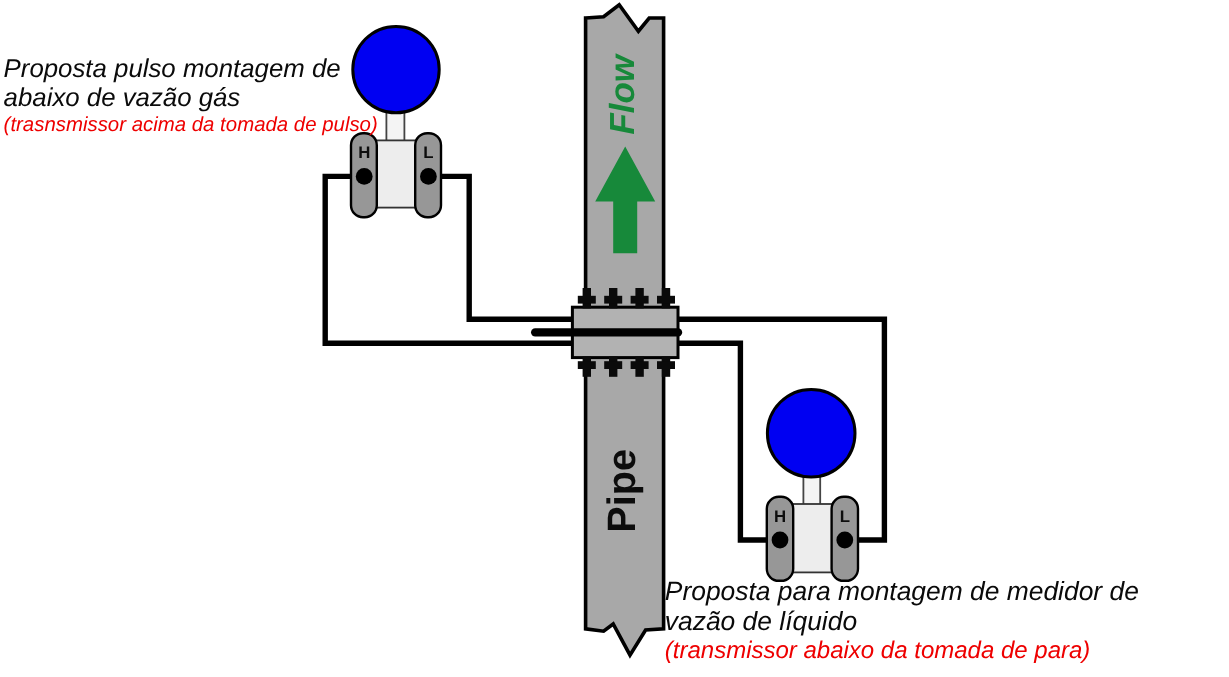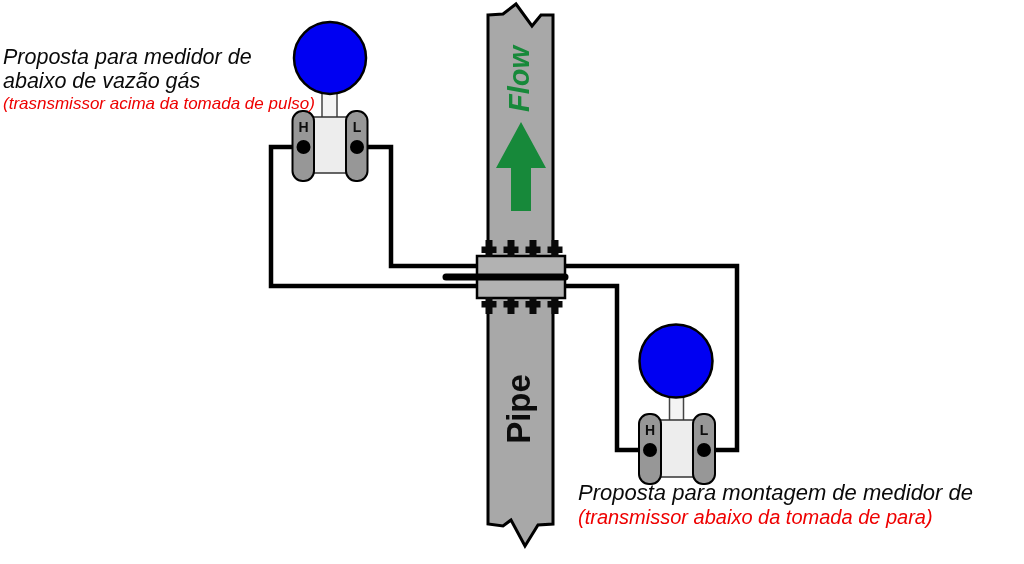--- a/index.html
+++ b/index.html
@@ -10,21 +10,21 @@
   }
   .stage svg { position:absolute; left:0; top:0; }
   svg text { font-family:"Liberation Sans", sans-serif; }
   .caption { position:absolute; font-style:italic; }
   .caption span { display:block; white-space:nowrap; }
   .caption .black-line { color:#0a0a0a; }
   .caption .red-note { color:#ee0000; }
   .gas-caption { left:3px; top:45px; }
   .gas-caption .black-line { font-size:21.5px; line-height:24px; }
   .gas-caption .red-note { font-size:17px; line-height:20px; margin-top:1px; }
-  .liquid-caption { left:578px; top:480px; }
+  .liquid-caption { left:554px; top:480px; }
   .liquid-caption .black-line { font-size:22px; line-height:25px; }
   .liquid-caption .red-note { font-size:20px; line-height:23px; margin-top:1px; }
 </style>
 </head>
 <body>
 
 <div class="stage">
 
   <svg width="1024" height="564" viewBox="0 0 1024 564">
 
@@ -100,23 +100,24 @@
       <rect x="639" y="414" width="22" height="70" rx="10" stroke="#000000" stroke-width="2" fill="#979797"></rect>
       <rect x="693" y="414" width="22" height="70" rx="10" stroke="#000000" stroke-width="2" fill="#979797"></rect>
       <text x="650" y="430" text-anchor="middle" dominant-baseline="central" font-size="14" font-weight="bold" fill="#0d0d0d">H</text>
       <text x="704" y="430" text-anchor="middle" dominant-baseline="central" font-size="14" font-weight="bold" fill="#0d0d0d">L</text>
       <circle cx="650" cy="450" r="7" fill="#000000"></circle>
       <circle cx="704" cy="450" r="7" fill="#000000"></circle>
     </g>
   </svg>
 
   <div class="caption gas-caption">
-    <span class="black-line">Proposta para medidor de</span>
+    <span class="black-line">Proposta pulso montagem de</span>
     <span class="black-line">abaixo de vazão gás</span>
     <span class="red-note">(trasnsmissor acima da tomada de pulso)</span>
   </div>
 
   <div class="caption liquid-caption">
     <span class="black-line">Proposta para montagem de medidor de</span>
+    <span class="black-line">vazão de líquido</span>
     <span class="red-note">(transmissor abaixo da tomada de para)</span>
   </div>
 
 </div>
 
 </body></html>

